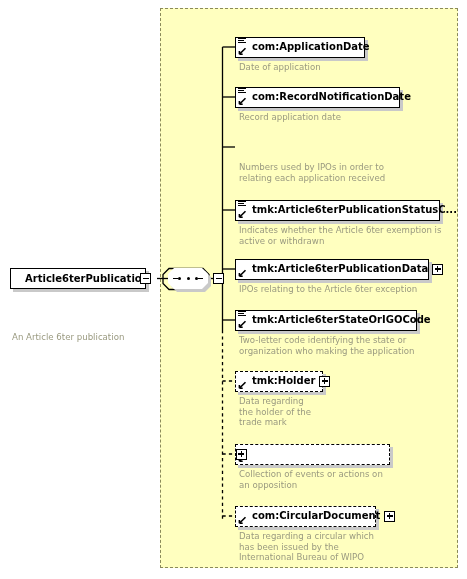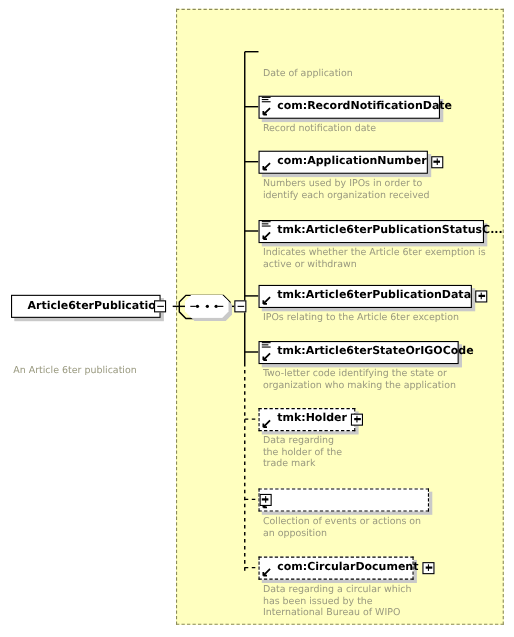--- a/index.html
+++ b/index.html
@@ -290,48 +290,52 @@
     <span class="seq-dash-l"></span>
     <span class="seq-dash-r"></span>
     <div class="seq-dots">
         <i></i>
         <i></i>
         <i></i>
       </div>
     <span class="minus-box" style="left:45px; top:5px;"></span>
   </div>
 
+  <div class="el" style="left:235px; top:36.5px; width:130px;">
+    <span class="glyph-lines">
+        <i></i>
+        <i></i>
+        <i></i>
+      </span>
+    <span class="glyph-arrow">
+      <svg width="9" height="9" viewBox="0 0 9 9">
+          <path d="M7.5 1.2 L1.4 7.3 M1.4 7.3 L1.4 4.0 M1.4 7.3 L4.7 7.3" stroke="#000" stroke-width="1.6" fill="none"></path>
+        </svg>
+    </span>
+    <span class="el-name">com:ApplicationDate</span>
+  </div>
   <div class="el-desc" style="left:239px; top:62px;">Date of application</div>
 
   <div class="el" style="left:235px; top:86.5px; width:165px;">
     <span class="glyph-lines">
         <i></i>
         <i></i>
         <i></i>
       </span>
     <span class="glyph-arrow">
       <svg width="9" height="9" viewBox="0 0 9 9">
           <path d="M7.5 1.2 L1.4 7.3 M1.4 7.3 L1.4 4.0 M1.4 7.3 L4.7 7.3" stroke="#000" stroke-width="1.6" fill="none"></path>
         </svg>
     </span>
     <span class="el-name">com:RecordNotificationDate</span>
   </div>
-  <div class="el-desc" style="left:239px; top:112px;">Record notification date</div>
-
-  <div class="el has-plus" style="left:235px; top:136.5px; width:154px;">
-    <span class="glyph-arrow">
-      <svg width="9" height="9" viewBox="0 0 9 9">
-          <path d="M7.5 1.2 L1.4 7.3 M1.4 7.3 L1.4 4.0 M1.4 7.3 L4.7 7.3" stroke="#000" stroke-width="1.6" fill="none"></path>
-        </svg>
-    </span>
-    <span class="el-name" style="flex:1 1 auto;">com:ApplicationNumber</span>
-    <span class="plus-box"></span>
-  </div>
+  <div class="el-desc" style="left:239px; top:112px;">Record application date</div>
+
   <div class="el-desc" style="left:239px; top:162px;">Numbers used by IPOs in order to
-identify each organization received</div>
+relating each application received</div>
 
   <div class="el" style="left:235px; top:199.5px; width:205px;">
     <span class="glyph-lines">
         <i></i>
         <i></i>
         <i></i>
       </span>
     <span class="glyph-arrow">
       <svg width="9" height="9" viewBox="0 0 9 9">
           <path d="M7.5 1.2 L1.4 7.3 M1.4 7.3 L1.4 4.0 M1.4 7.3 L4.7 7.3" stroke="#000" stroke-width="1.6" fill="none"></path>

